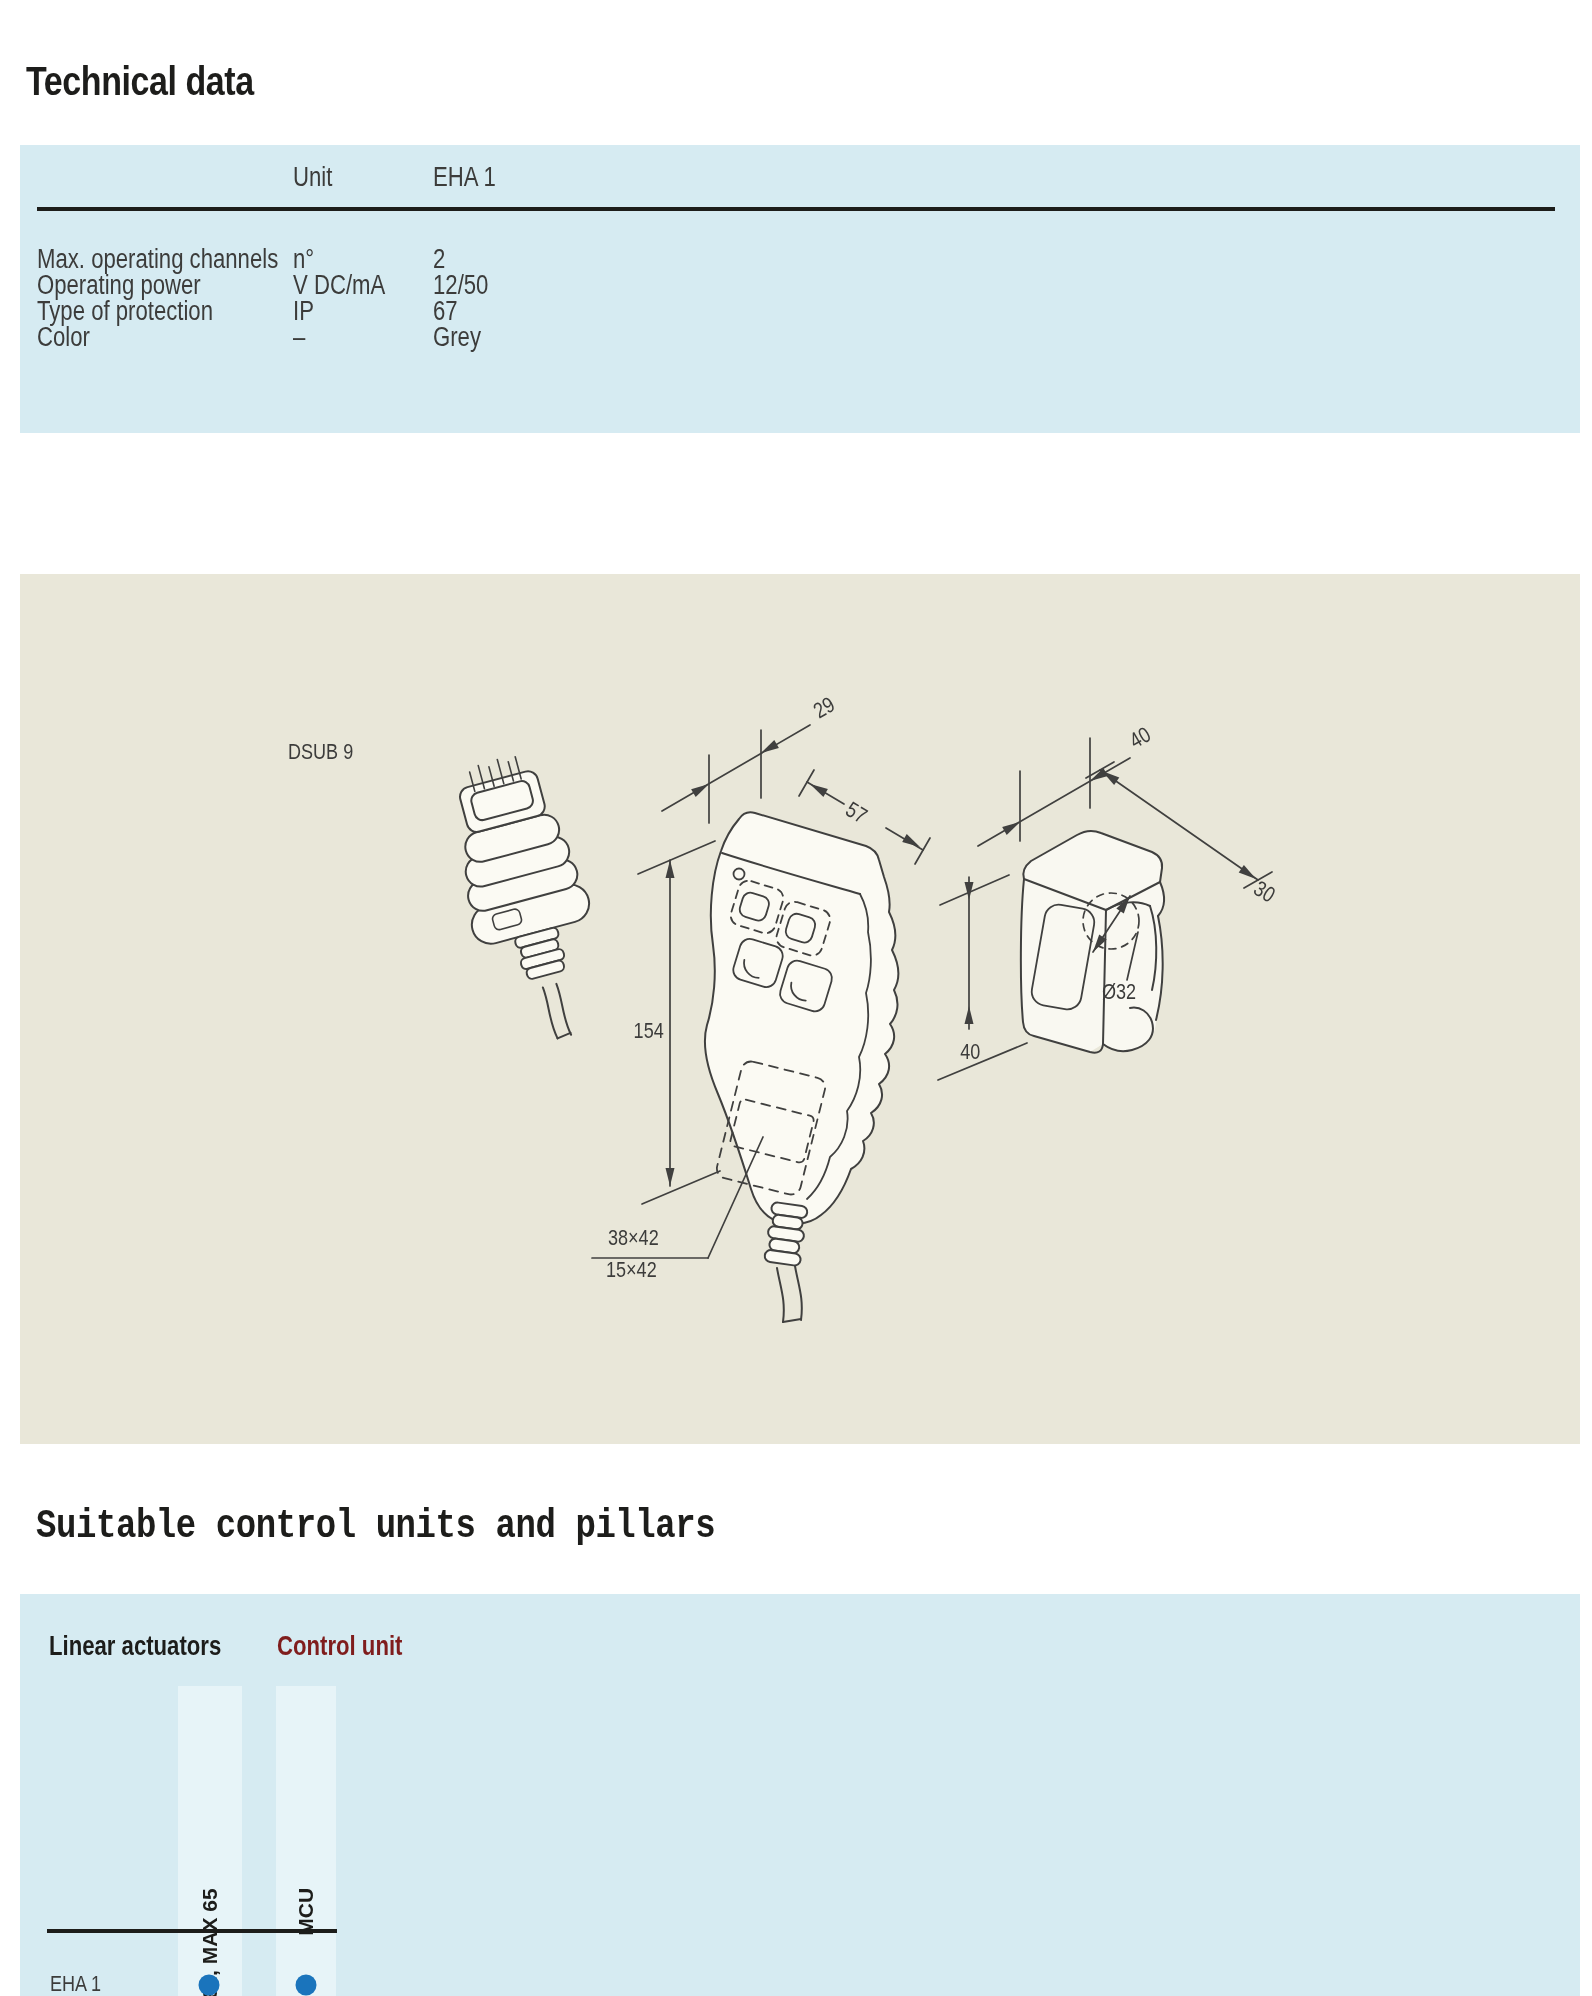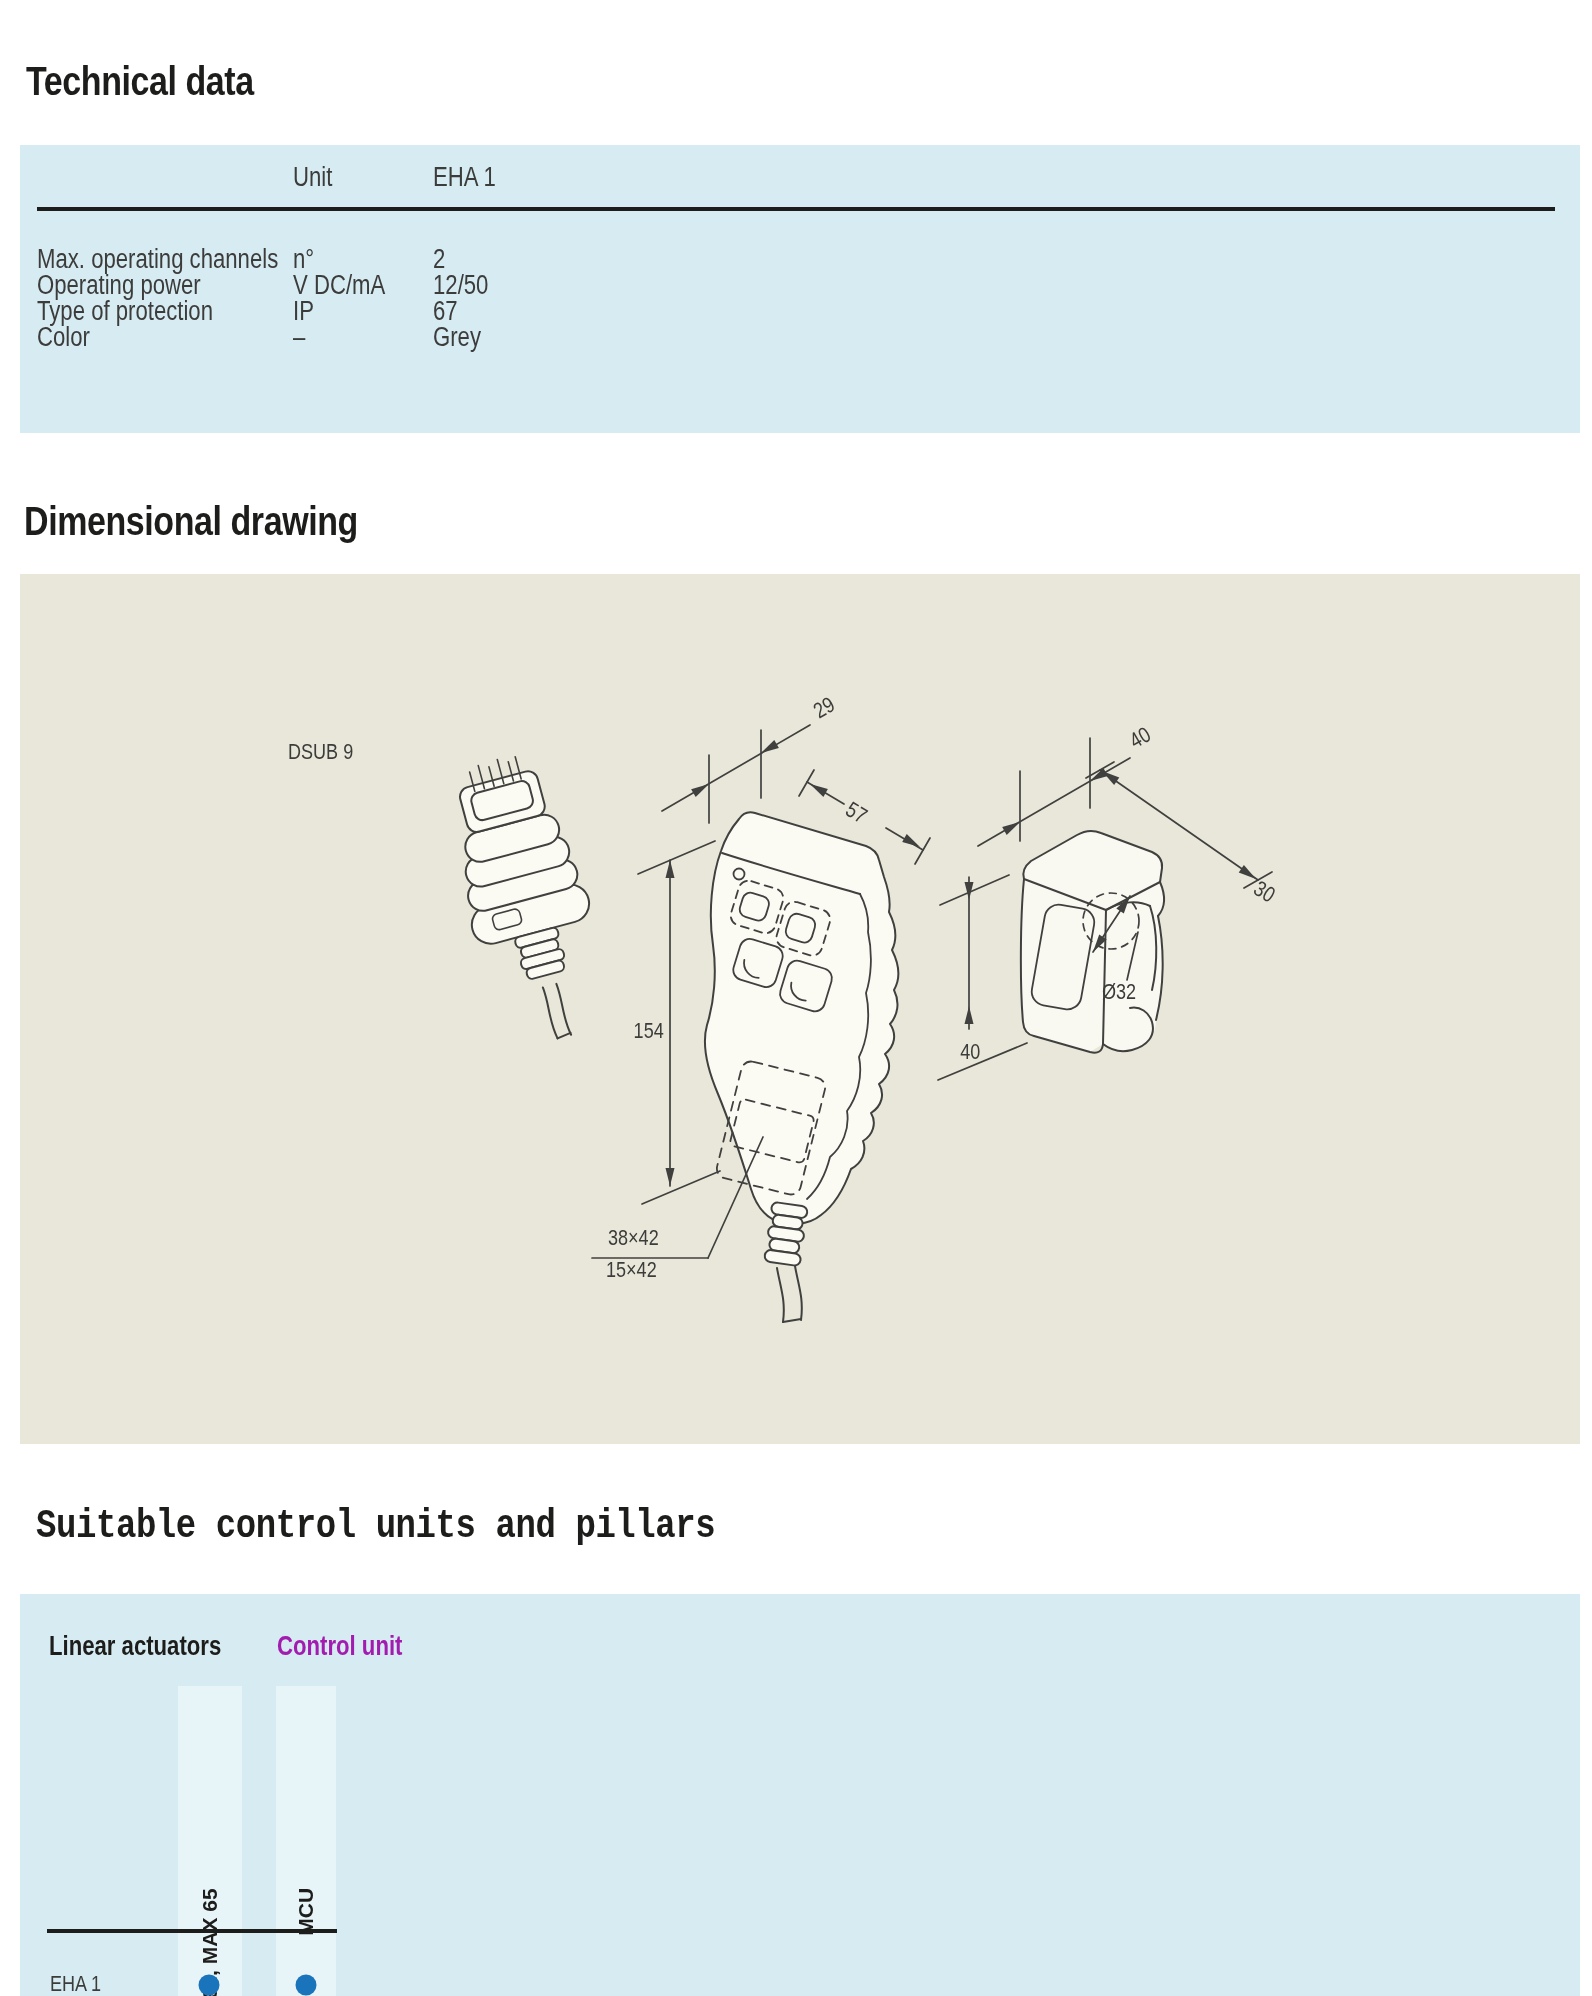--- a/index.html
+++ b/index.html
@@ -64,23 +64,20 @@
       <span class="cell" style="left:273px; top:154px;"><span class="cond">IP</span></span>
       <span class="cell" style="left:413px; top:154px;"><span class="cond">67</span></span>
     </div>
     <div>
       <span class="cell" style="left:17px;  top:180px;"><span class="cond">Color</span></span>
       <span class="cell" style="left:273px; top:180px;"><span class="cond">–</span></span>
       <span class="cell" style="left:413px; top:180px;"><span class="cond">Grey</span></span>
     </div>
   </section>
 
-  <div class="h" style="left:24px; top:458px;">
-    <span class="cond85">Dimensional drawing</span>
-  </div>
 
   <section class="panel panel-drawing">
     <svg class="fig" width="1560" height="870" viewBox="0 0 1560 870">
       <g stroke="#40403f" stroke-width="2" fill="none" stroke-linecap="round" stroke-linejoin="round">
 
         <g transform="translate(14,16) rotate(-15 490 300)">
           <path d="M483,399 C485,418 480,432 484,452"></path>
           <path d="M497,399 C499,418 494,432 498,452"></path>
           <path d="M484,452 L498,450"></path>
           <rect x="430" y="306" width="120" height="38" rx="19" fill="#fbfaf3"></rect>
@@ -222,21 +219,21 @@
     <span class="dlabel" style="left:1082px; top:406px;"><span class="cond">Ø32</span></span>
     <span class="dlabel" style="left:933px; top:466px; width:34px; text-align:center;"><span class="cond-c">40</span></span>
   </section>
 
   <div class="h" style="left:36px; top:1464px;font-family:Liberation Mono, monospace;">
     <span class="cond85">Suitable control units and pillars</span>
   </div>
 
   <section class="panel panel-compat">
     <span class="cell bold" style="left:29px;  top:40px; color:#1d1d1b;"><span class="cond">Linear actuators</span></span>
-    <span class="cell bold" style="left:257px; top:40px; color:#a21caf;"><span class="cond">Control unit</span></span>
+    <span class="cell bold" style="left:257px; top:40px; color:#7f1d1d;"><span class="cond">Control unit</span></span>
 
     <div class="strip" style="left:158px; top:92px; width:64px; height:313px;">
       <span class="vert">MAX 64, MAX 65</span>
     </div>
     <div class="strip" style="left:256px; top:92px; width:60px; height:313px;">
       <span class="vert">MCU</span>
     </div>
 
     <div class="rule" style="left:27px; top:335px; width:290px; height:4px;"></div>
 

